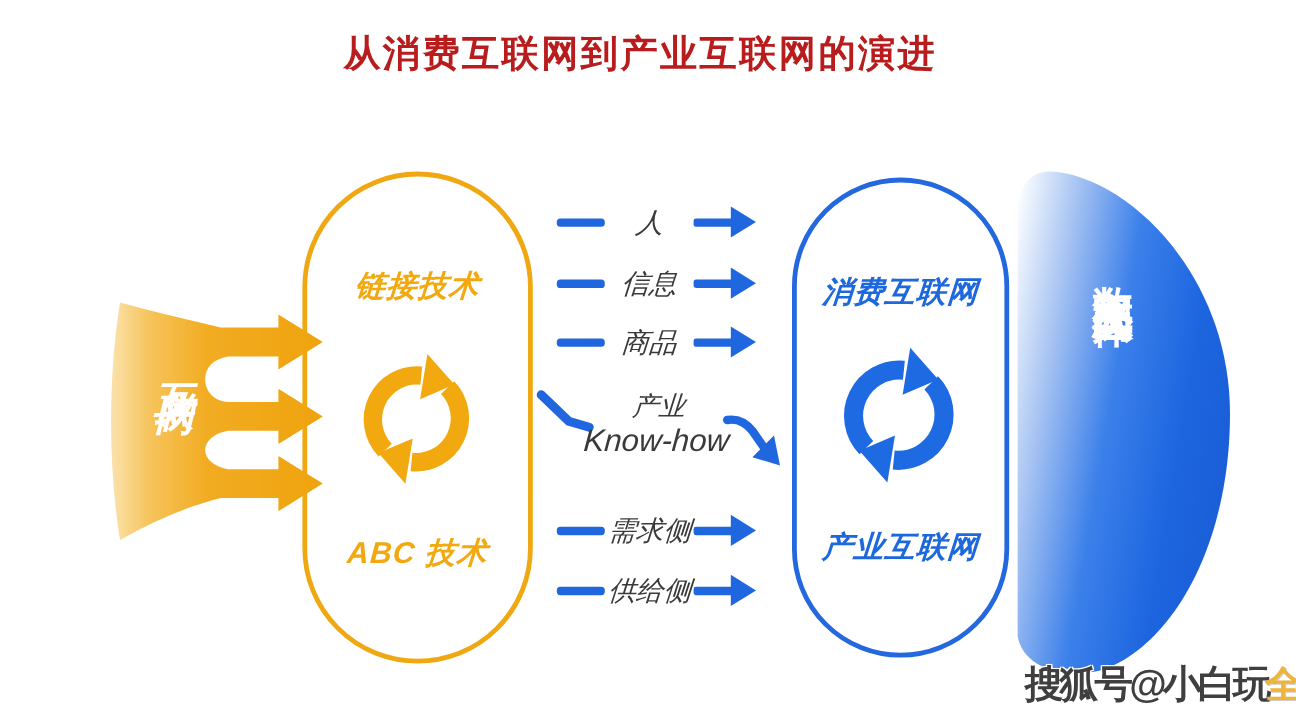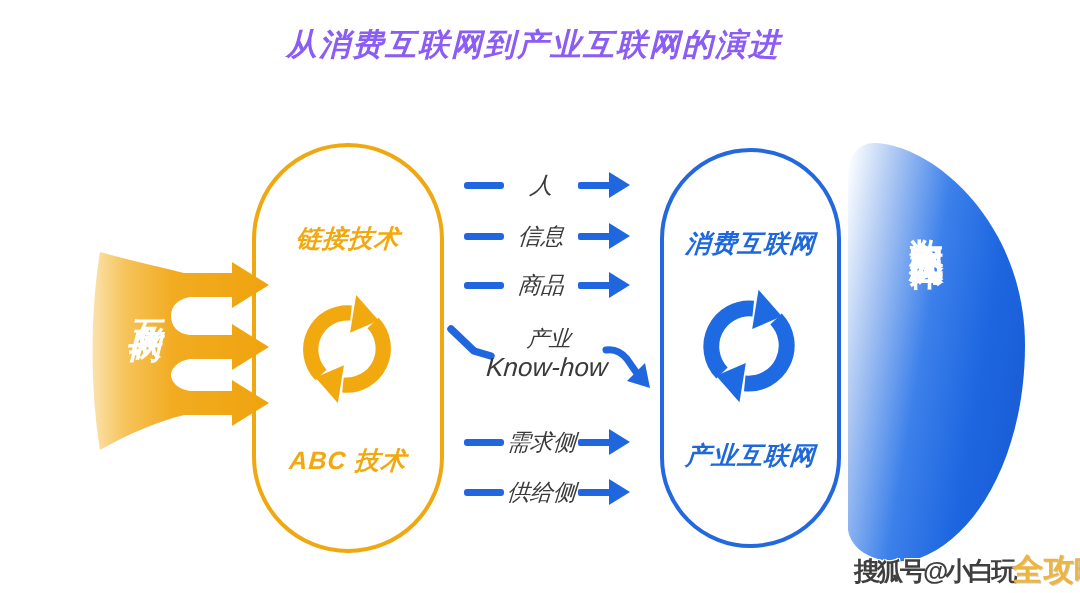--- a/index.html
+++ b/index.html
@@ -2,21 +2,21 @@
 <html><head>
 <meta charset="utf-8">
 <style>
   html,body{margin:0;padding:0;background:#fff;}
   .stage{position:relative;width:1080px;height:593px;background:#ffffff;overflow:hidden;
          font-family:"Liberation Sans", sans-serif;}
   .abs{position:absolute;}
 
   
   .title{position:absolute;left:0;right:13px;top:24px;text-align:center;
-         font-size:31px;font-weight:bold;font-style:italic;color:#8b5cf6;letter-spacing:2px;}
+         font-size:31px;font-weight:bold;color:#b91c1c;letter-spacing:2px;}
 
   
   .capsule{position:absolute;background:#fff;border-radius:120px;box-sizing:border-box;}
   .capsule.gold{left:252px;top:143px;width:192px;height:410px;border:4px solid #F0A812;z-index:2;}
   .capsule.blue{left:660px;top:148px;width:181px;height:400px;border:4px solid #2368DE;z-index:2;}
   .cap-label{position:absolute;width:100%;text-align:center;font-weight:bold;font-style:italic;
              font-size:25px;letter-spacing:1px;transform:skewX(-4deg);}
   .cap-label.gold{color:#F2A90F;}
   .cap-label.blue{color:#1E68DE;}
   .cap-top{top:75px;} .cap-bottom{bottom:72px;}
@@ -48,21 +48,21 @@
   .knowhow-text .l1{font-size:22px;display:block;line-height:26px;}
   .knowhow-text .l2{font-size:26px;display:block;line-height:30px;}
 
   
   .blob{left:840px;top:140px;z-index:1;}
   .eco-label{left:904px;top:212px;z-index:2;color:#fff;font-weight:bold;
              font-size:34px;letter-spacing:3px;writing-mode:vertical-rl;text-orientation:upright;}
 
   
   .watermark{left:854px;top:549px;z-index:5;white-space:nowrap;}
-  .wm-dark{font-size:26px;font-weight:bold;color:#3F3F3F;letter-spacing:-3px;
+  .wm-dark{font-size:32px;font-weight:bold;color:#3F3F3F;letter-spacing:-3px;
            text-shadow:-1px -1px 0 #fff,1px -1px 0 #fff,-1px 1px 0 #fff,1px 1px 0 #fff;}
   .wm-gold{font-size:31px;font-weight:bold;color:#EDB53C;margin-left:-2px;
            text-shadow:1px 1px 0 rgba(120,110,90,0.35);}
 </style>
 </head>
 <body>
 
 <div class="stage">
 
   <div class="title">从消费互联网到产业互联网的演进</div>

